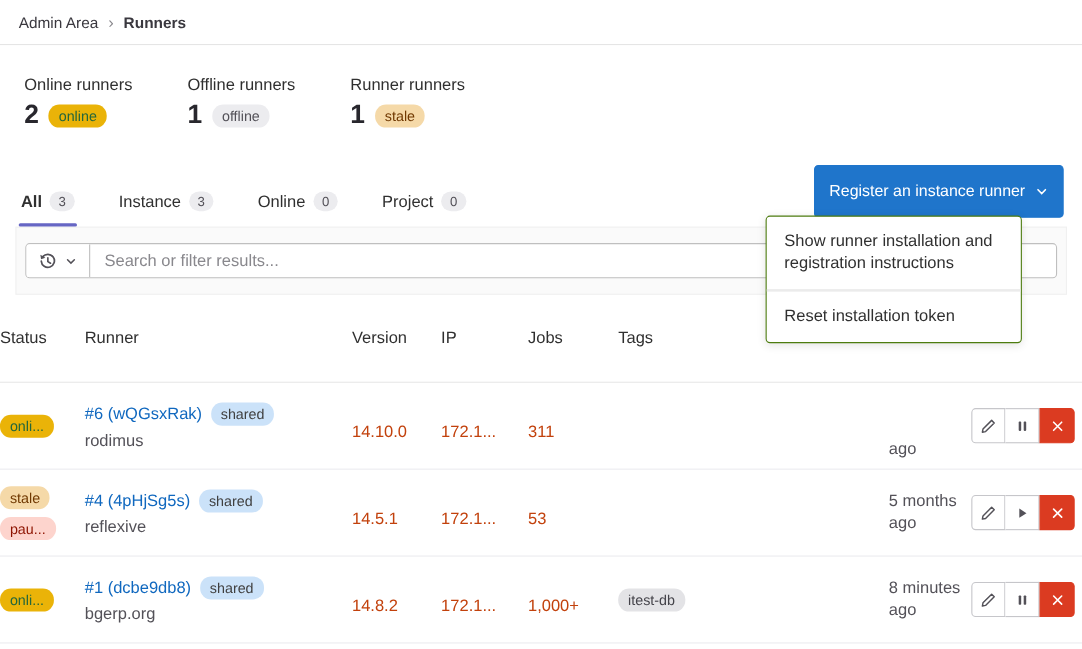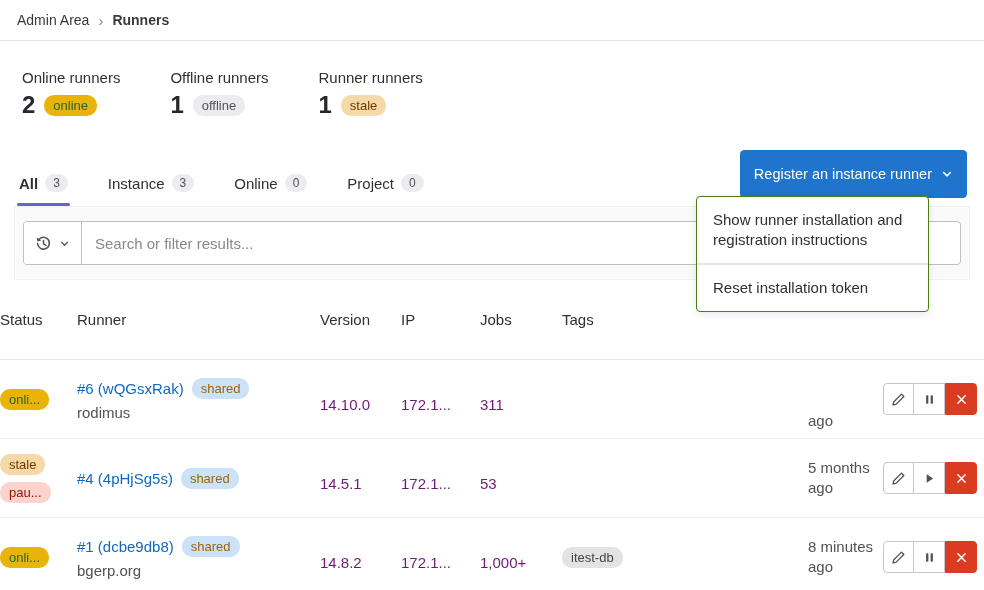--- a/index.html
+++ b/index.html
@@ -17,44 +17,44 @@
   .stats { display:flex; gap:50px; padding:28px 22px 0 22px; }
   .stat-label { font-size:15px; color:#303030; margin-bottom:7px; }
   .stat-value { display:flex; align-items:center; gap:9px; }
   .stat-number { font-size:24px; font-weight:700; line-height:1; color:#28272d; }
 
   .badge { display:inline-block; font-size:13px; line-height:1; padding:4px 9px; border-radius:10px; white-space:nowrap; }
   .badge-green  { background:#eab308; color:#24663b; }
   .badge-gray   { background:#ececef; color:#535158; }
   .badge-orange { background:#f5d9a8; color:#703800; }
   .badge-red    { background:#fdd4cd; color:#8d1300; }
-  .badge-blue   { background:#cbe2f9; color:#a16207; }
+  .badge-blue   { background:#cbe2f9; color:#404040; }
   .badge-tag    { background:#e3e3e6; color:#44434a; }
 
   
   .tabs-row { display:flex; justify-content:space-between; align-items:flex-end; padding:0 17px; margin-top:33px; }
   .tabs { display:flex; gap:36px; }
   .tab { display:flex; align-items:center; gap:7px; padding:10px 2px 14px 2px; font-size:15px; color:#303030; position:relative; cursor:pointer; }
   .tab.active { font-weight:700; }
   .tab.active::after { content:""; position:absolute; left:0; right:0; bottom:0; height:3px; background:#6666c4; border-radius:2px; }
   .tab-count { background:#ececef; color:#535158; font-size:12px; line-height:1; padding:3px 8px; border-radius:9px; font-weight:400; }
   .register-btn { background:#1f75cb; border:1px solid #1f75cb; color:#fff; border-radius:4px; height:48px; padding:0 13px; font-size:14.5px; display:flex; align-items:center; gap:9px; margin-bottom:8px; cursor:pointer; }
 
   
   .filter-panel { margin:0 14px; background:#fafafa; border:1px solid #f0f0f0; padding:14px 8px; }
-  .search-box { background:#fff; border:1px solid #bfbfbf; border-radius:4px; height:44px; display:flex; align-items:stretch; overflow:hidden; }
+  .search-box { background:#fff; border:1px solid #bfbfbf; border-radius:4px; height:32px; display:flex; align-items:stretch; overflow:hidden; }
   .history-btn { display:flex; align-items:center; gap:7px; padding:0 11px; border-right:1px solid #bfbfbf; color:#535158; background:#fff; border-top:0; border-bottom:0; border-left:0; cursor:pointer; }
   .search-input { border:0; outline:0; flex:1; padding:0 13px; font-size:15px; color:#303030; background:transparent; }
   .search-input::placeholder { color:#89888d; }
 
   
   .thead, .trow { display:grid; grid-template-columns:77px 243px 81px 79px 82px 246px 75px 1fr; align-items:center; }
   .thead { height:80px; border-bottom:1px solid #e8e8e8; font-size:15px; color:#303030; }
   .trow { height:79px; border-bottom:1px solid #ececef; font-size:15px; }
-  .muted { color:#701a75;margin-top:11px; }
+  .muted { color:#c2410c;margin-top:11px; }
   .status-cell { display:flex; flex-direction:column; gap:7px; align-items:flex-start; }
   .runner-cell { display:flex; flex-direction:column; gap:5px; padding-right:10px; }
   .runner-line { display:flex; align-items:center; gap:8px; }
   .runner-link { color:#1068bf; text-decoration:none; font-size:15px; cursor:pointer; }
   .runner-desc { color:#535158; }
   .last-contact { color:#535158; line-height:20px; }
   .align-bottom { align-self:end; padding-bottom:7px; }
 
   .actions { display:flex; }
   .btn-group { display:flex; height:32px; }
@@ -217,20 +217,21 @@
     <div class="trow">
       <div class="status-cell">
         <span class="badge badge-orange">stale</span>
         <span class="badge badge-red">pau...</span>
       </div>
       <div class="runner-cell">
         <div class="runner-line">
           <a class="runner-link">#4 (4pHjSg5s)</a>
           <span class="badge badge-blue">shared</span>
         </div>
+        <div class="runner-desc">reflexive</div>
       </div>
       <div class="muted">14.5.1</div>
       <div class="muted">172.1...</div>
       <div class="muted">53</div>
       <div></div>
       <div class="last-contact">5 months ago</div>
       <div class="actions">
         <div class="btn-group">
           <button class="icon-btn">
             <span>

